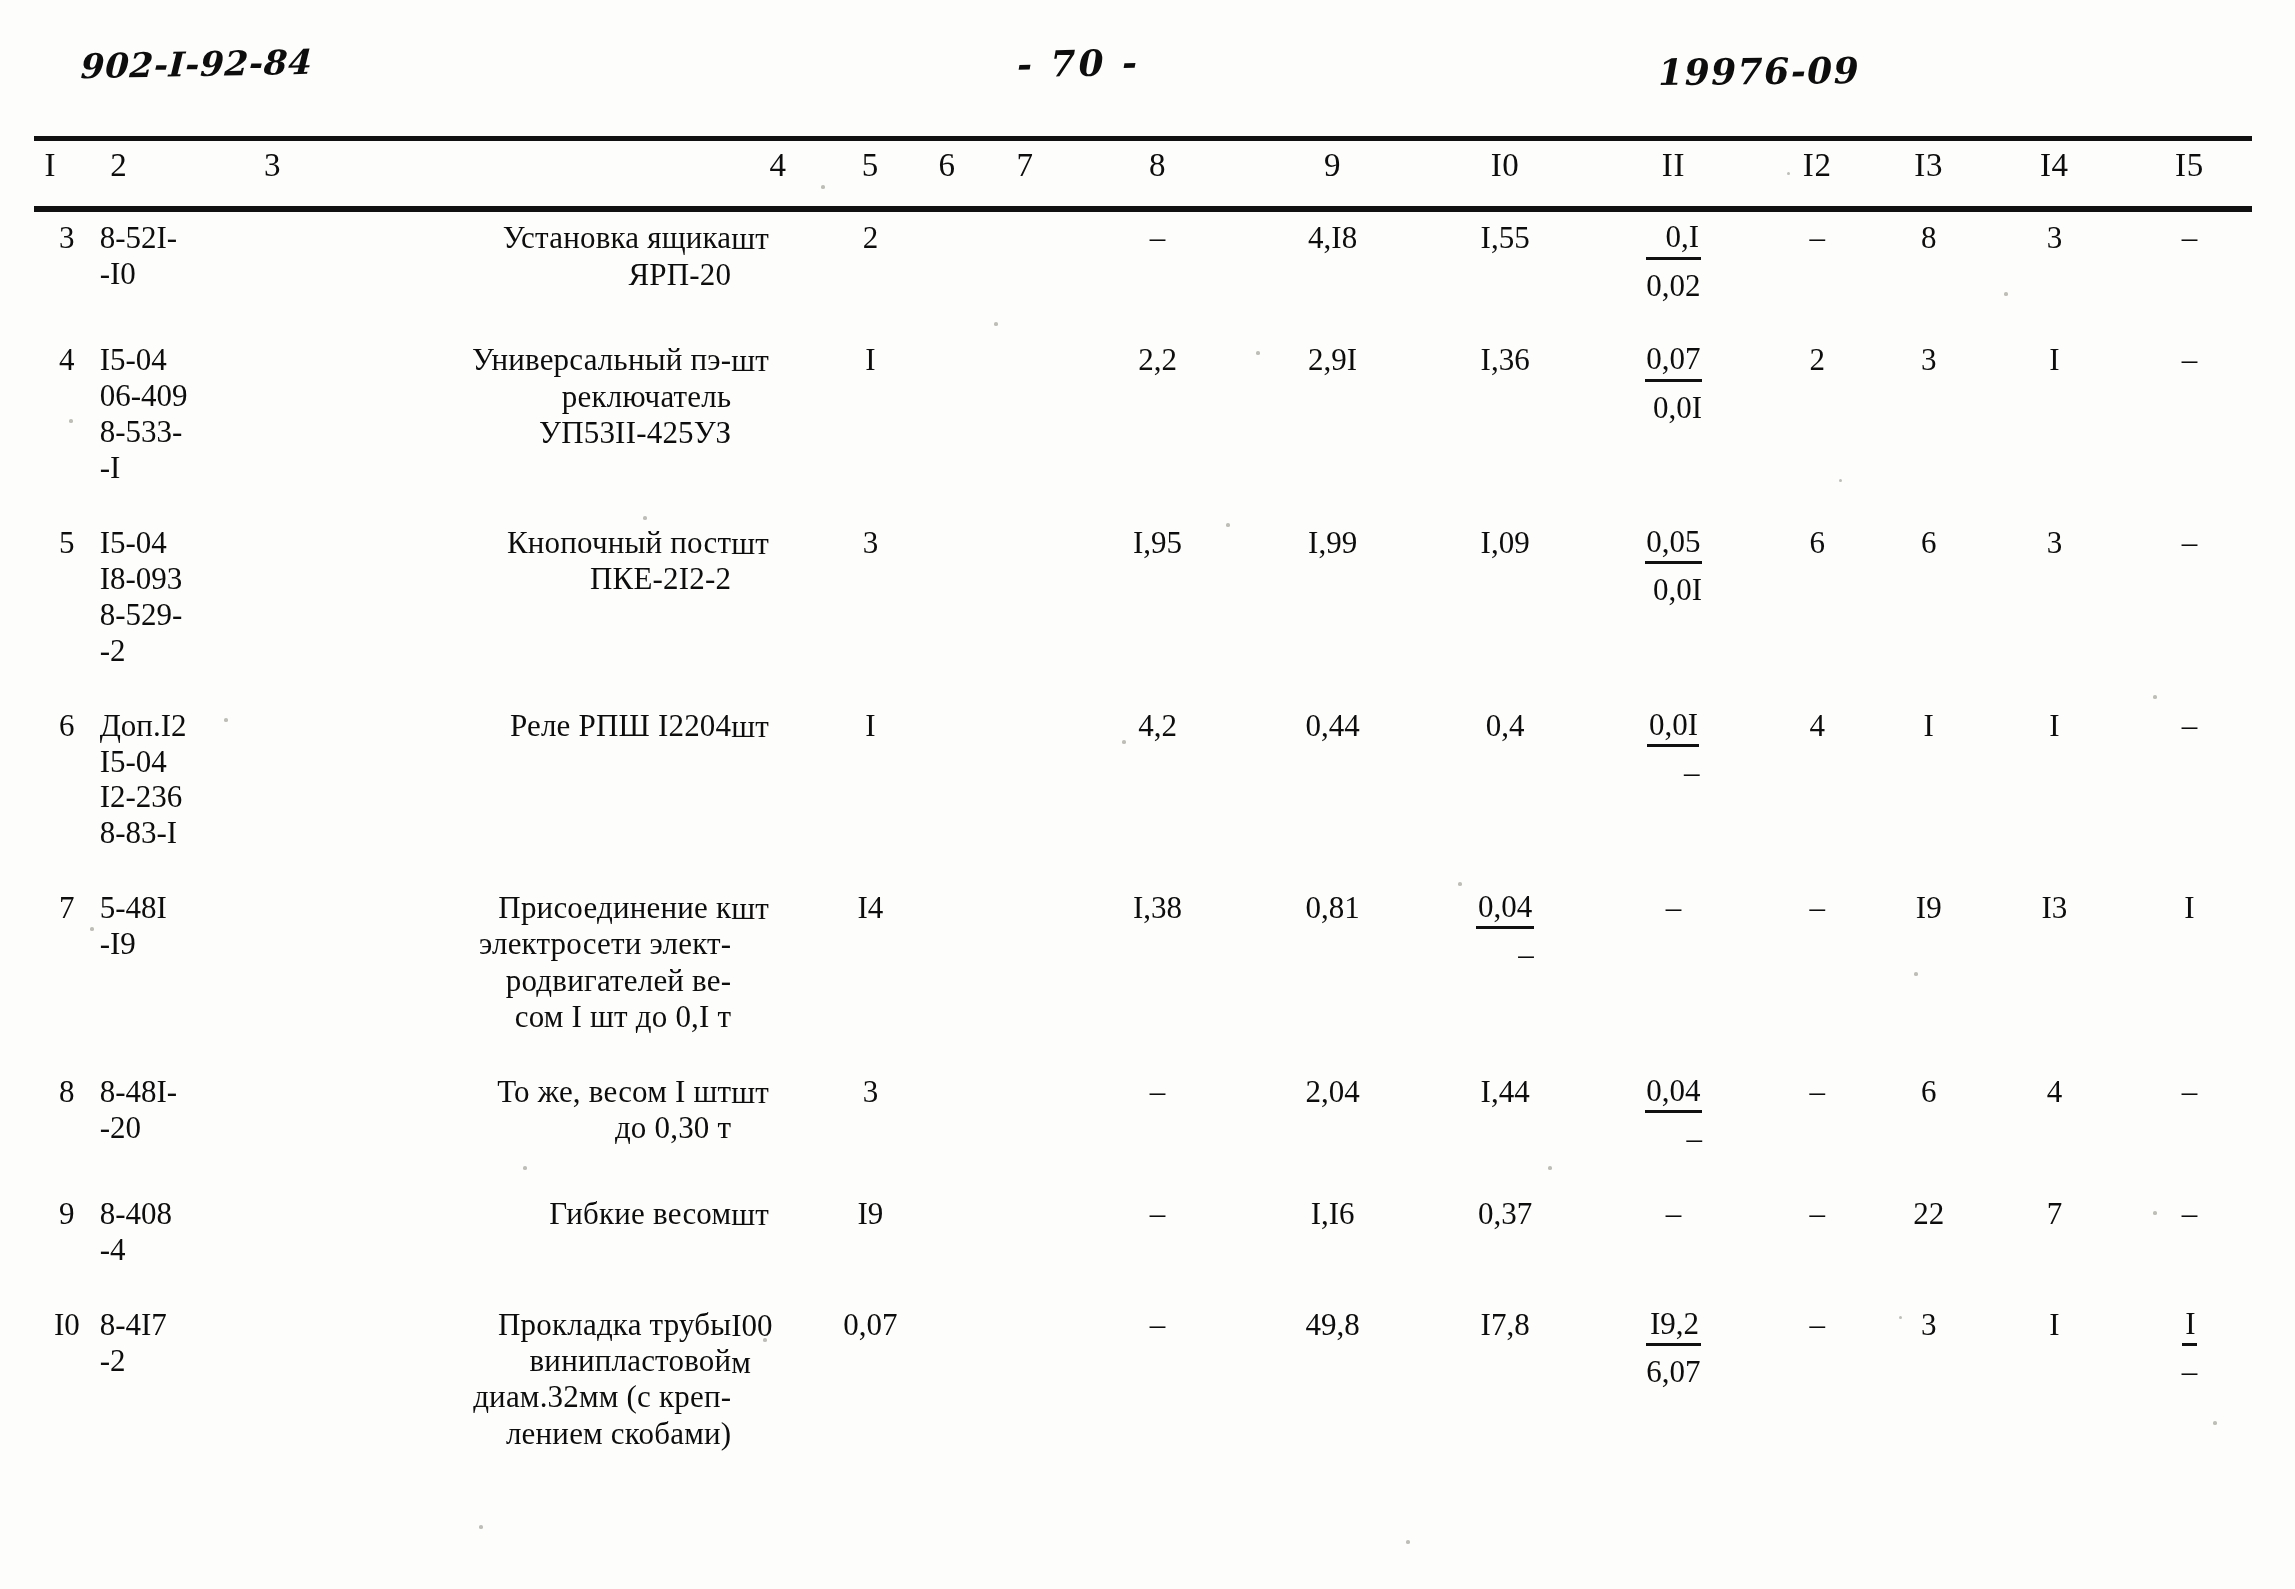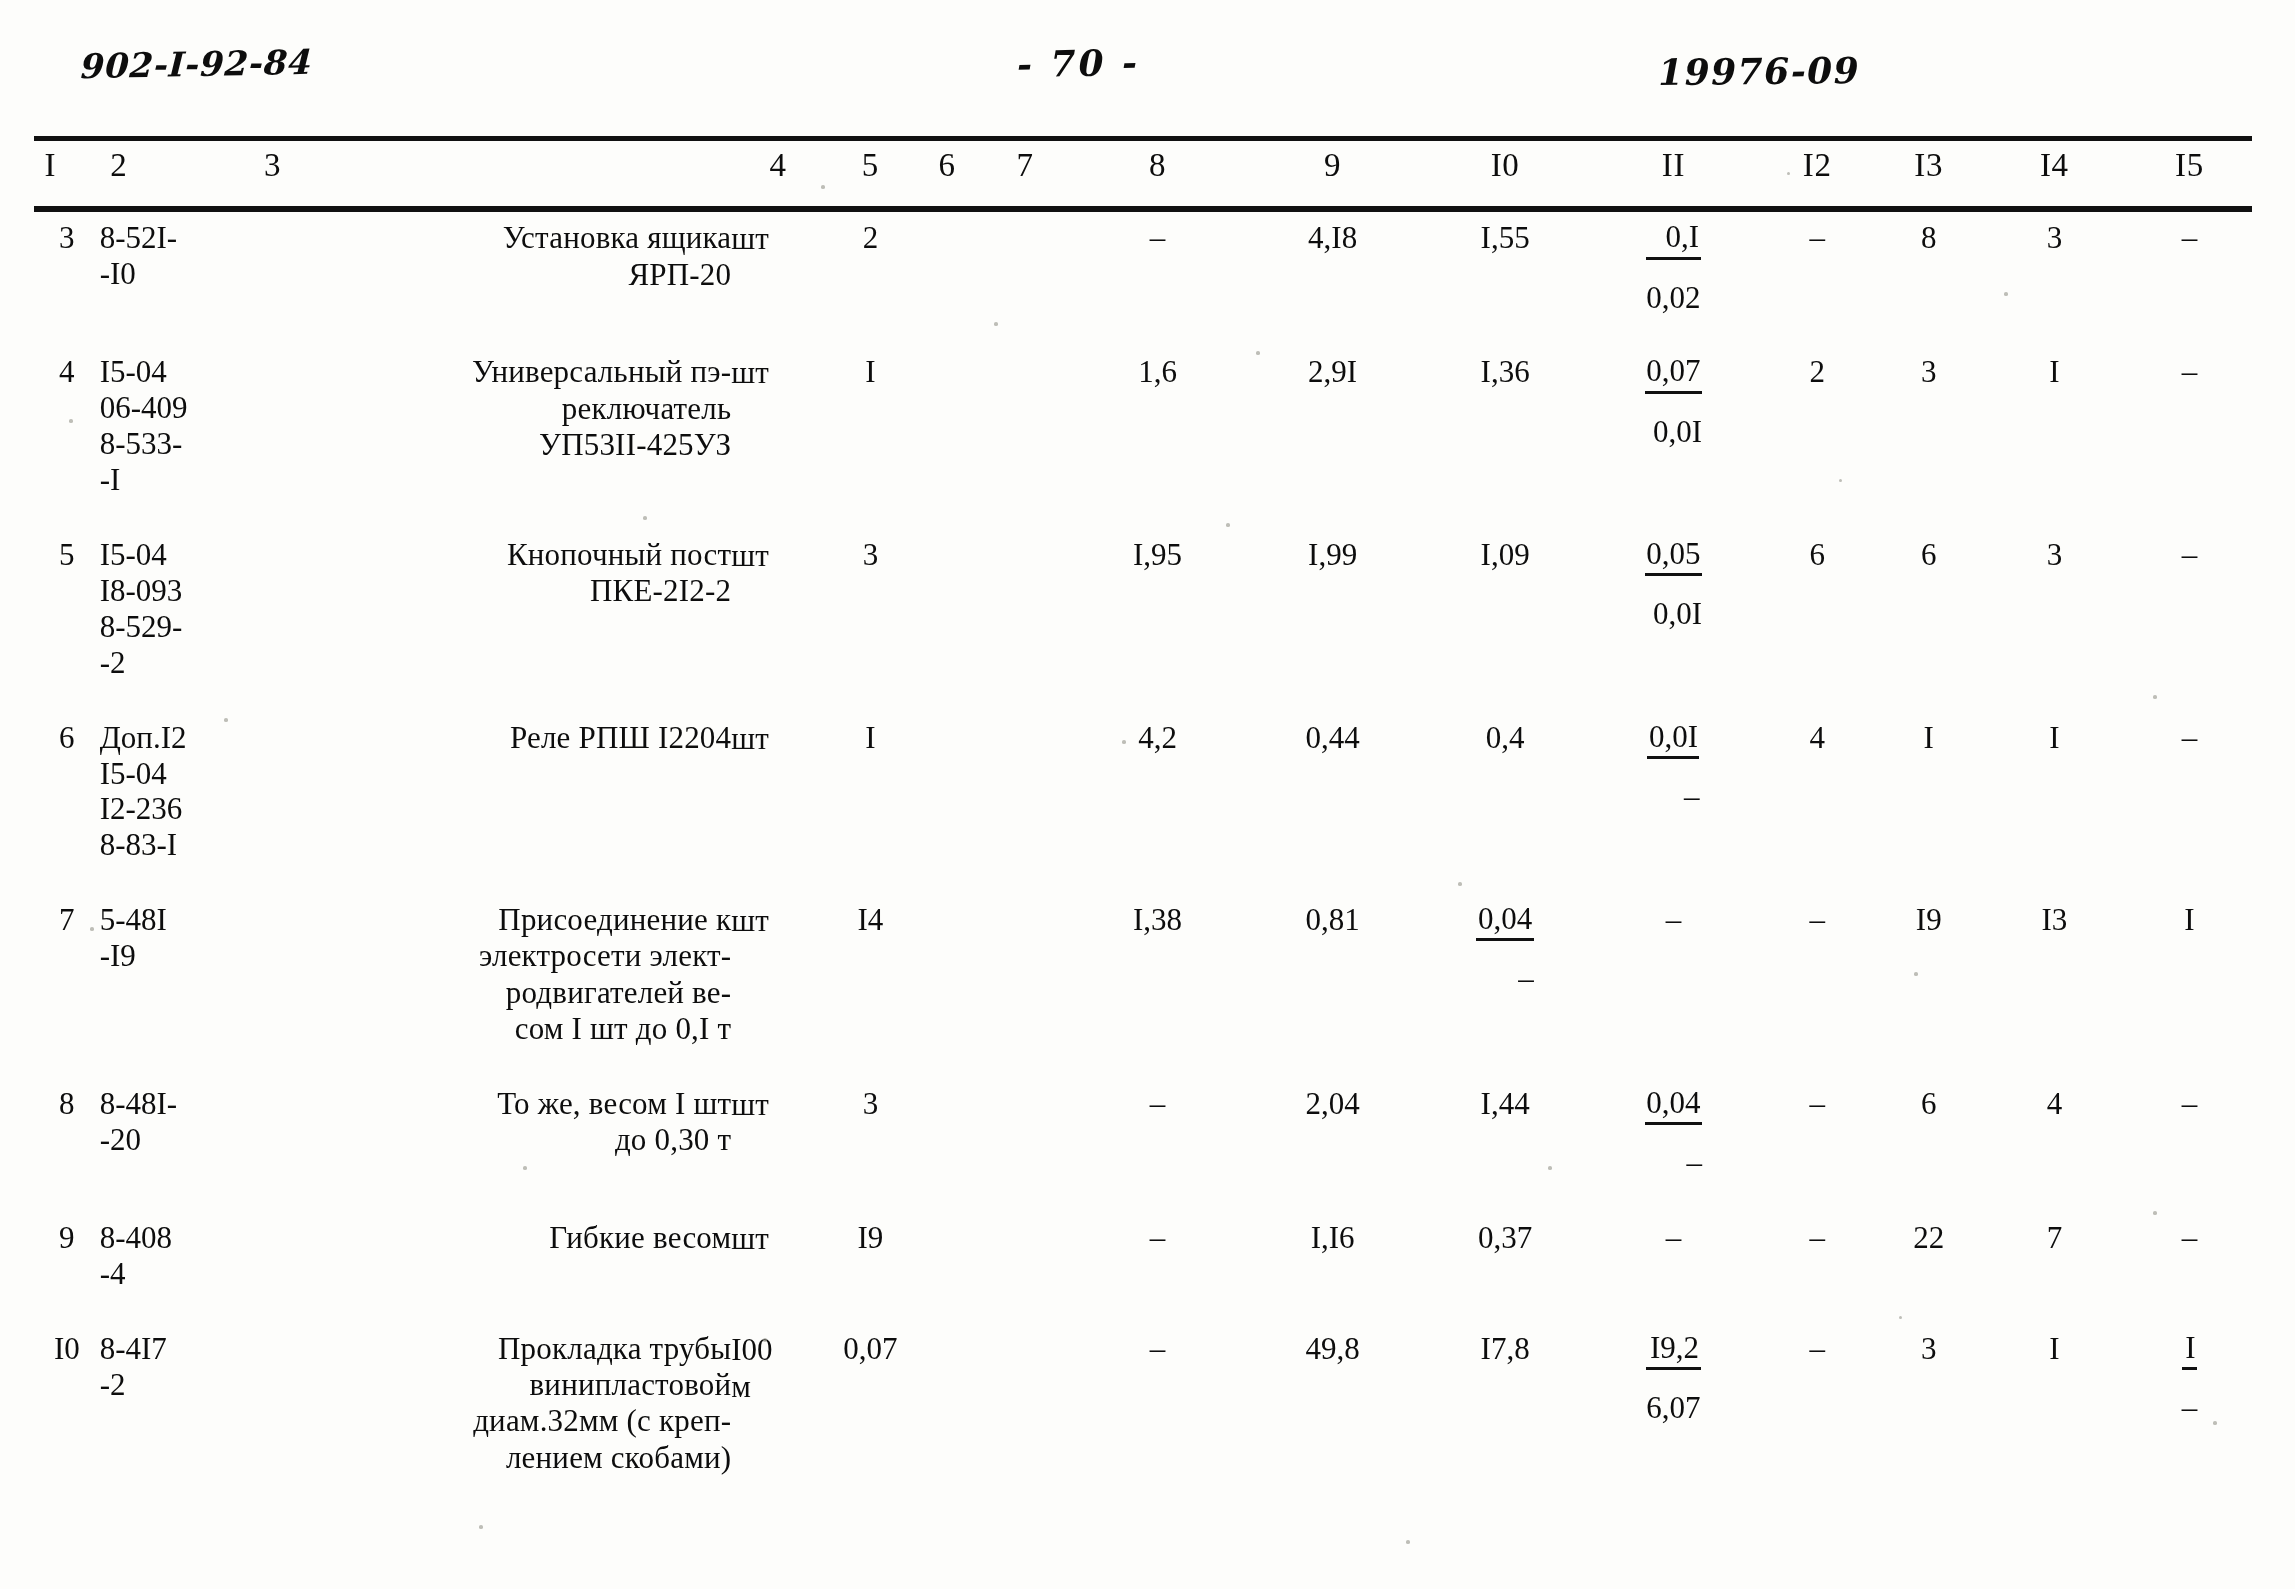--- a/index.html
+++ b/index.html
@@ -121,21 +121,21 @@
     text-align: right;
     line-height: 1.12;
   }
   .frac .num {
     display: block;
     border-bottom: 3.7px solid #111;
     padding: 0 1.5px 1.5px 1.5px;
   }
   .frac .den {
     display: block;
-    padding-top: 21px;
+    padding-top: 9px;
   }
 
   
   .speck {
     position: absolute;
     background: #8a8a80;
     border-radius: 50%;
     opacity: .55;
   }
 </style>
@@ -223,21 +223,21 @@
 06-409
 8-533-
 -I</td>
       <td class="cell-desc">Универсальный пэ-
 реключатель
 УП53II-425УЗ</td>
       <td class="cell-unit">шт</td>
       <td class="cell-num">I</td>
       <td class="cell-num"></td>
       <td class="cell-num"></td>
-      <td class="cell-num">1,6</td>
+      <td class="cell-num">2,2</td>
       <td class="cell-num">2,9I</td>
       <td class="cell-num">I,36</td>
       <td class="cell-frac">
         <span class="frac">
           <span class="num">0,07</span>
           <span class="den">0,0I</span>
         </span>
       </td>
       <td class="cell-num">2</td>
       <td class="cell-num">3</td>

